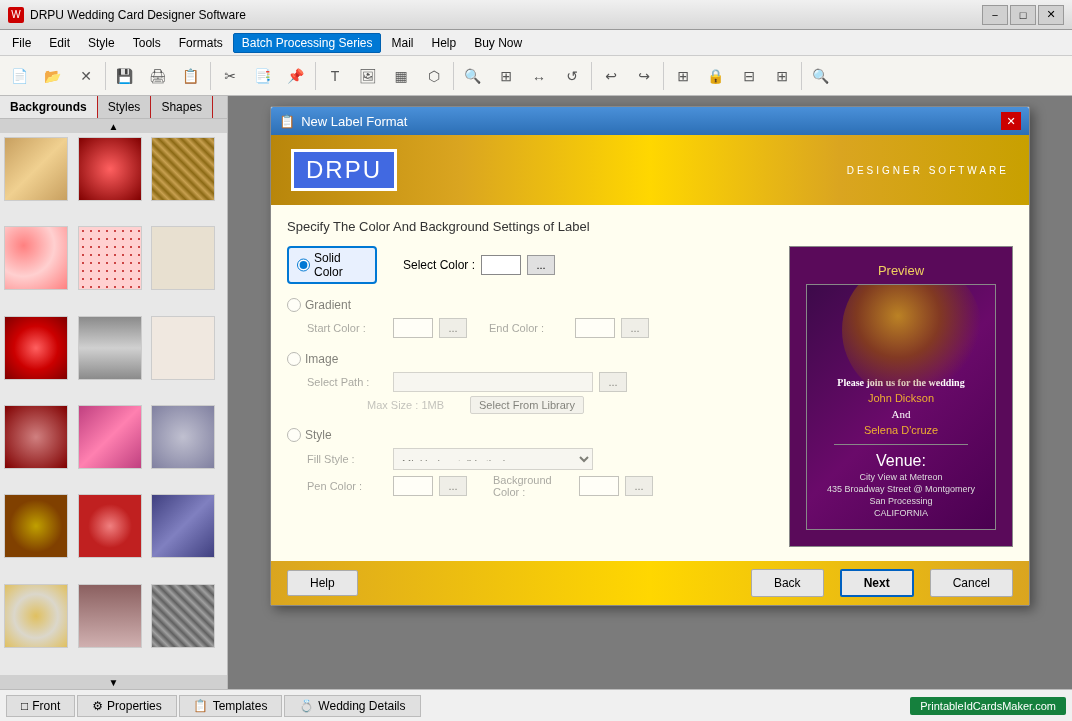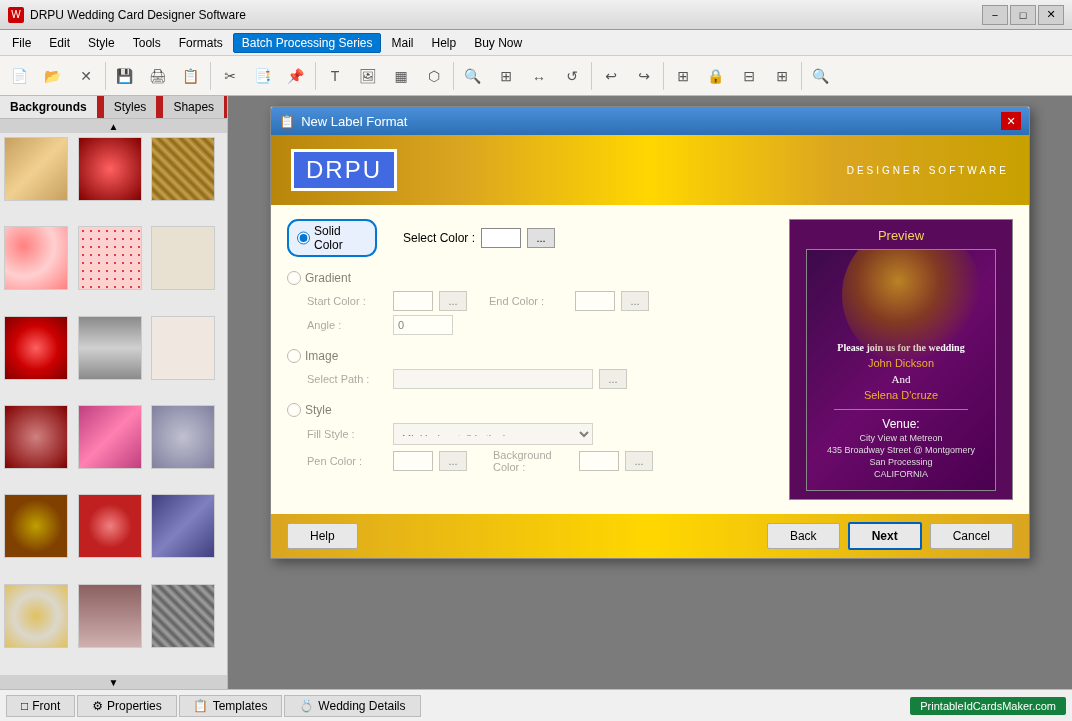--- a/index.html
+++ b/index.html
@@ -79,21 +79,21 @@
     }
     .sidebar-tabs {
       display: flex;
       background: #d0d0d0;
       border-bottom: 1px solid #bbb;
     }
     .sidebar-tab {
       padding: 4px 10px;
       font-size: 12px;
       cursor: pointer;
-      border-right: 7px solid #b91c1c;
+      border-right: 1px solid #b91c1c;
     }
     .sidebar-tab.active { background: #e8e8e8; font-weight: bold; }
     .sidebar-grid {
       display: grid;
       grid-template-columns: repeat(3, 1fr);
       gap: 2px;
       padding: 4px;
       overflow-y: auto;
       flex: 1;
     }
@@ -185,41 +185,41 @@
       padding: 14px 16px;
     }
     .dialog-body-title { font-size: 13px; margin-bottom: 12px; color: #333; }
 
     .dialog-columns { display: flex; gap: 16px; }
     .dialog-left { flex: 1; }
     .dialog-right {
       width: 224px;
       background: #5a0a5a;
       border: 1px solid #888;
-      padding: 8px;
+      padding: 16px;
       display: flex;
       flex-direction: column;
       align-items: center;
     }
 
     
     .form-section { margin-bottom: 14px; }
     .radio-row { display: flex; align-items: center; gap: 6px; margin-bottom: 6px; }
     .radio-label {
       display: flex;
       align-items: center;
       gap: 4px;
       font-size: 12px;
       width: 90px;
     }
     .radio-btn { width: 14px; height: 14px; accent-color: #0078d4; }
     .radio-selected {
       background: #e8f0fe;
       border: 2px solid #0078d4;
-      border-radius: 11px;
+      border-radius: 4px;
       padding: 3px 8px;
     }
 
     .field-row { display: flex; align-items: center; gap: 6px; margin: 4px 0 4px 20px; }
     .field-label { font-size: 11px; color: #555; width: 80px; }
     .color-box { width: 40px; height: 20px; background: #fff; border: 1px solid #888; }
     .browse-btn {
       width: 28px; height: 20px;
       background: #e0e0e0;
       border: 1px solid #999;
@@ -286,21 +286,21 @@
     }
     .footer-btn-next {
       padding: 5px 22px;
       background: #e8e8e8;
       border: 2px solid #0060c0;
       cursor: pointer;
       font-size: 12px;
       font-weight: bold;
       border-radius: 2px;
     }
-    .footer-right { display: flex; gap: 8px; align-items: center; }
+    .footer-right { display: flex; gap: 16px; }
 
     
     .bottom-bar {
       height: 32px;
       background: #f0f0f0;
       border-top: 1px solid #bbb;
       display: flex;
       align-items: center;
       justify-content: space-between;
       padding: 0 6px;
@@ -455,20 +455,21 @@
         </div>
 
         <div class="dialog-header-band">
           <div class="drpu-logo">DRPU</div>
           <div class="wc-brand">
             <div class="wc-brand-sub">DESIGNER SOFTWARE</div>
           </div>
         </div>
 
         <div class="dialog-body">
+          <div class="dialog-body-title">Specify The Color And Background Settings of Label</div>
 
           <div class="dialog-columns">
 
             <div class="dialog-left">
 
               <div class="form-section">
                 <div class="radio-row">
                   <label class="radio-label radio-selected">
                     <input type="radio" name="bg-type" checked="" class="radio-btn" style="">
                     <span>Solid Color</span>
@@ -487,37 +488,37 @@
                   </label>
                 </div>
                 <div class="field-row">
                   <span class="field-label">Start Color :</span>
                   <div class="color-box"></div>
                   <button class="browse-btn">...</button>
                   <span class="field-label" style="margin-left:16px;">End Color :</span>
                   <div class="color-box"></div>
                   <button class="browse-btn">...</button>
                 </div>
-                <div class="field-row">
-                  <span class="field-label">Angle :</span>
-                  <input type="number" class="number-input" value="0" style="">
-                </div>
               </div>
 
               <div class="form-section disabled-section">
                 <div class="radio-row">
                   <label class="radio-label">
                     <input type="radio" name="bg-type" class="radio-btn" style="">
                     <span>Image</span>
                   </label>
                 </div>
                 <div class="field-row">
                   <span class="field-label">Select Path :</span>
                   <input type="text" class="text-input" style="width: 200px;">
                   <button class="browse-btn">...</button>
+                </div>
+                <div class="field-row">
+                  <span style="font-size:11px; color:#888; margin-left:60px;">Max Size : 1MB</span>
+                  <button class="footer-btn" style="font-size:11px; padding:2px 8px; margin-left:20px;">Select From Library</button>
                 </div>
               </div>
 
               <div class="form-section disabled-section">
                 <div class="radio-row">
                   <label class="radio-label">
                     <input type="radio" name="bg-type" class="radio-btn" style="">
                     <span>Style</span>
                   </label>
                 </div>
@@ -541,21 +542,21 @@
               <div class="preview-label">Preview</div>
               <div class="preview-card">
                 <div style="width:100%; height:70px; position:relative; margin-bottom:8px;">
                   <div style="width:140px; height:140px; border-radius:50%; background:radial-gradient(ellipse at 40% 40%, #d4a017, #8b4513, transparent 70%); position:absolute; top:-35px; left:25px; opacity:0.8;"></div>
                 </div>
                 <div class="preview-text-main" style="font-size:10px; color:white; text-align:center; margin-top:4px;font-weight:bold;">Please join us for the wedding</div>
                 <div class="preview-text-gold">John Dickson</div>
                 <div class="preview-text-main" style="color:white;">And</div>
                 <div class="preview-text-gold">Selena D'cruze</div>
                 <div style="width:80%; height:1px; background:#888; margin:6px 0;"></div>
-                <div class="preview-text-small" style="color:white; font-size:12px;">Venue:</div>
+                <div class="preview-text-small" style="color:white; font-size:16px;">Venue:</div>
                 <div class="preview-text-small">City View at Metreon</div>
                 <div class="preview-text-small">435 Broadway Street @ Montgomery</div>
                 <div class="preview-text-small">San Processing</div>
                 <div class="preview-text-small">CALIFORNIA</div>
               </div>
             </div>
 
           </div>
         </div>
 

